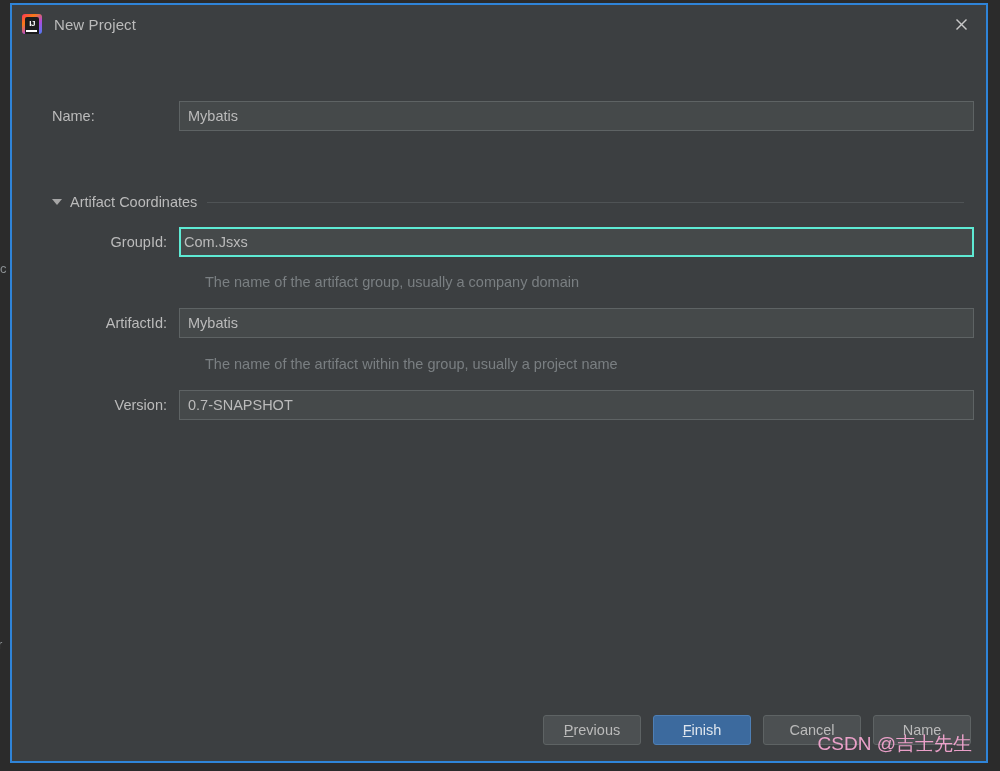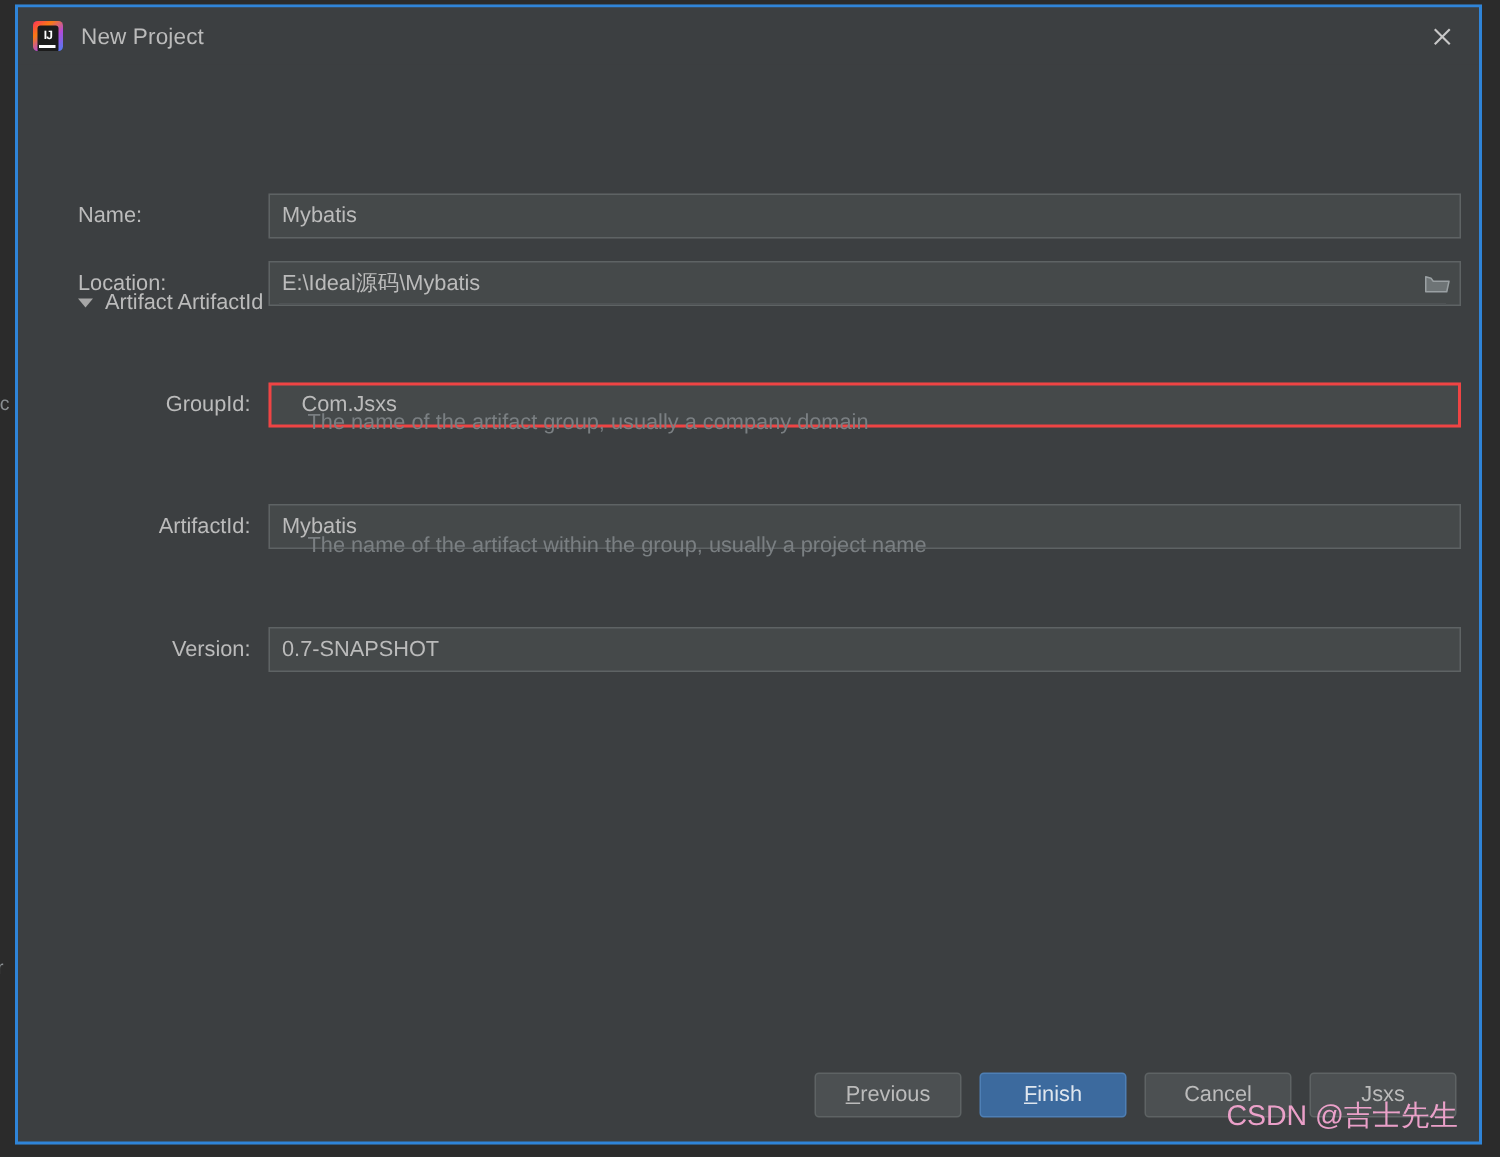--- a/index.html
+++ b/index.html
@@ -108,21 +108,20 @@
   .dialog-body {
     position: relative;
     flex: 1 1 auto;
   }
 
   .form-row {
     position: absolute;
     left: 0;
     width: 100%;
     height: 30px;
-    margin-top: 28px;
   }
   .form-label {
     position: absolute;
     right: calc(100% - 155px);
     top: 0;
     height: 30px;
     line-height: 30px;
     color: #bbbbbb;
     font-size: 14.5px;
     white-space: nowrap;
@@ -137,23 +136,23 @@
     background: #45494a;
     border: 1px solid #5e6364;
     color: #bbbbbb;
     font-size: 14.5px;
     line-height: 28px;
     padding: 0 8px;
     white-space: nowrap;
     overflow: hidden;
   }
   .field.focused {
-    border: 2px solid #ef4444;
+    border: 2px solid #5eead4;
     line-height: 26px;
-    padding: 0 20px;
+    padding: 0 3px;
   }
   .field.with-browse {
     padding-right: 36px;
   }
   .browse-icon {
     position: absolute;
     right: 1px;
     top: 1px;
     width: 32px;
     height: 28px;
@@ -290,33 +289,24 @@
     </div>
   </div>
 
   <div class="dialog-body">
 
     <div class="form-row row-name">
       <div class="form-label">Name:</div>
       <div class="field">Mybatis</div>
     </div>
 
-    <div class="form-row row-location">
-      <div class="form-label">Location:</div>
-      <div class="field with-browse">E:\Ideal源码\Mybatis</div>
-      <div class="browse-icon" style="left:930px;">
-        <svg width="17" height="14" viewBox="0 0 17 14" aria-hidden="true">
-          <path d="M0.5 2.5 L0.5 12.5 L14.5 12.5 L16 5.5 L5.5 5.5 L4 3.5 L0.5 2.5 Z" fill="#6e7476" stroke="#9aa0a3" stroke-width="1" stroke-linejoin="round"></path>
-        </svg>
-      </div>
-    </div>
 
     <div class="section-header">
       <span class="disclosure-tri"></span>
-      <span class="section-title">Artifact ArtifactId</span>
+      <span class="section-title">Artifact Coordinates</span>
       <span class="section-rule"></span>
     </div>
 
     <div class="form-row row-groupid">
       <div class="form-label">GroupId:</div>
       <div class="field focused">Com.Jsxs</div>
     </div>
     <div class="hint hint-group">The name of the artifact group, usually a company domain</div>
 
     <div class="form-row row-artifact">
@@ -327,19 +317,19 @@
 
     <div class="form-row row-version">
       <div class="form-label">Version:</div>
       <div class="field">0.7-SNAPSHOT</div>
     </div>
 
     <div class="footer">
       <div class="btn btn-previous"><span class="mnemonic">P</span><span>revious</span></div>
       <div class="btn primary btn-finish"><span class="mnemonic">F</span><span>inish</span></div>
       <div class="btn btn-cancel">Cancel</div>
-      <div class="btn btn-help">Jsxs</div>
+      <div class="btn btn-help">Name</div>
     </div>
 
     <div class="watermark">CSDN @吉士先生</div>
 
   </div>
 </div>
 
 </body></html>

